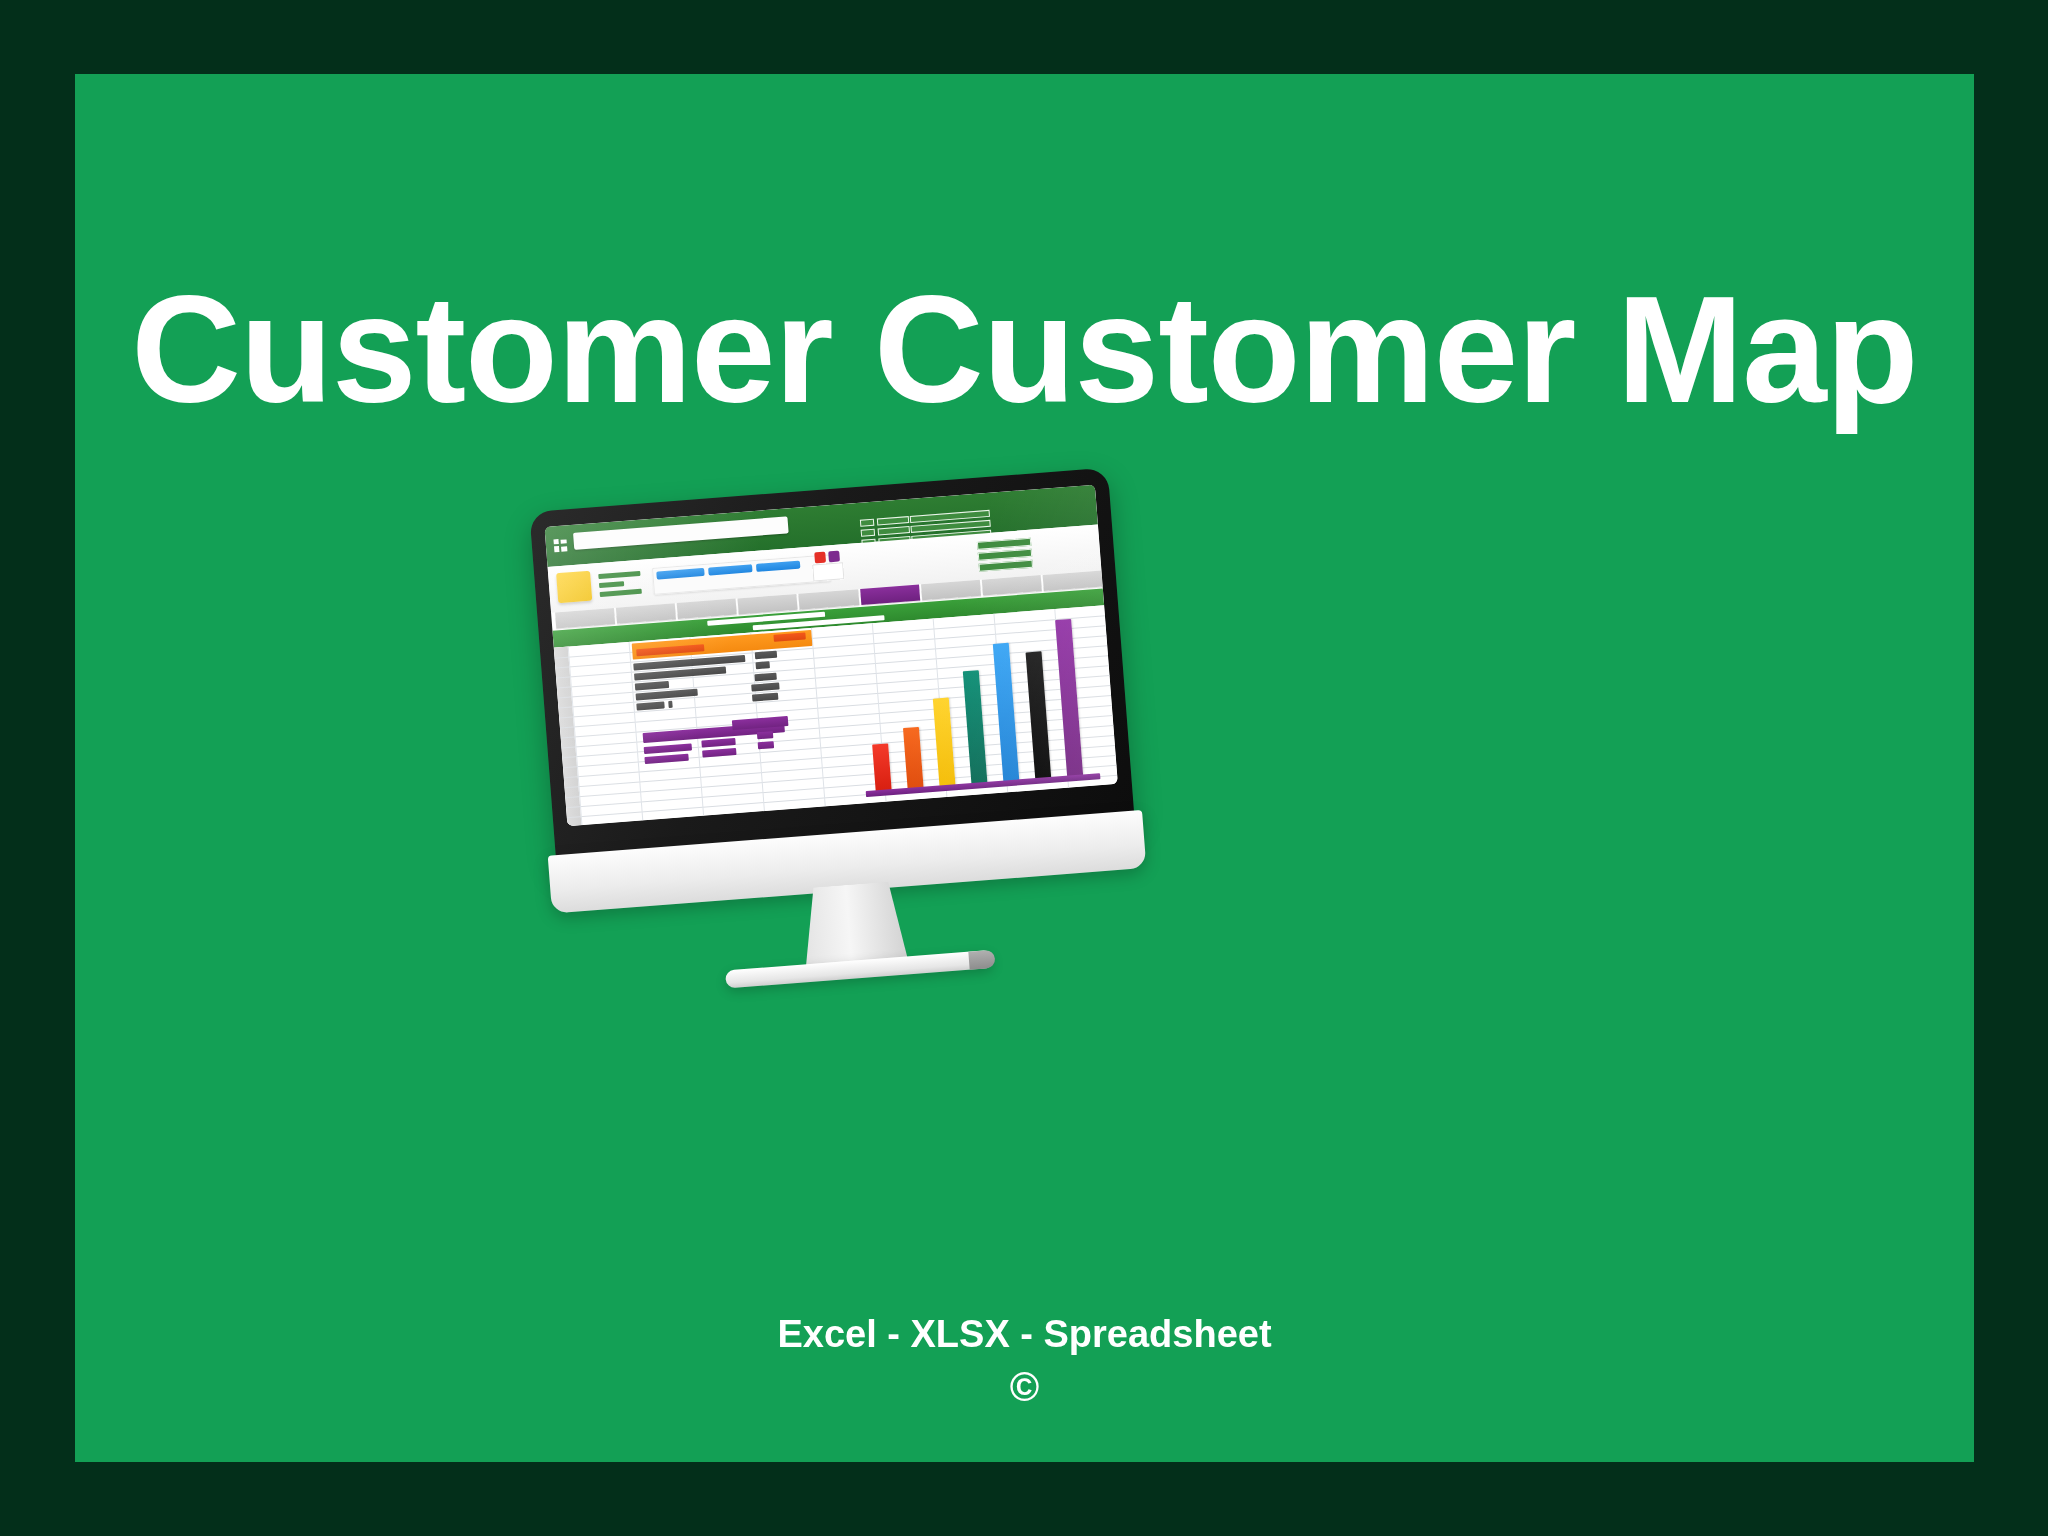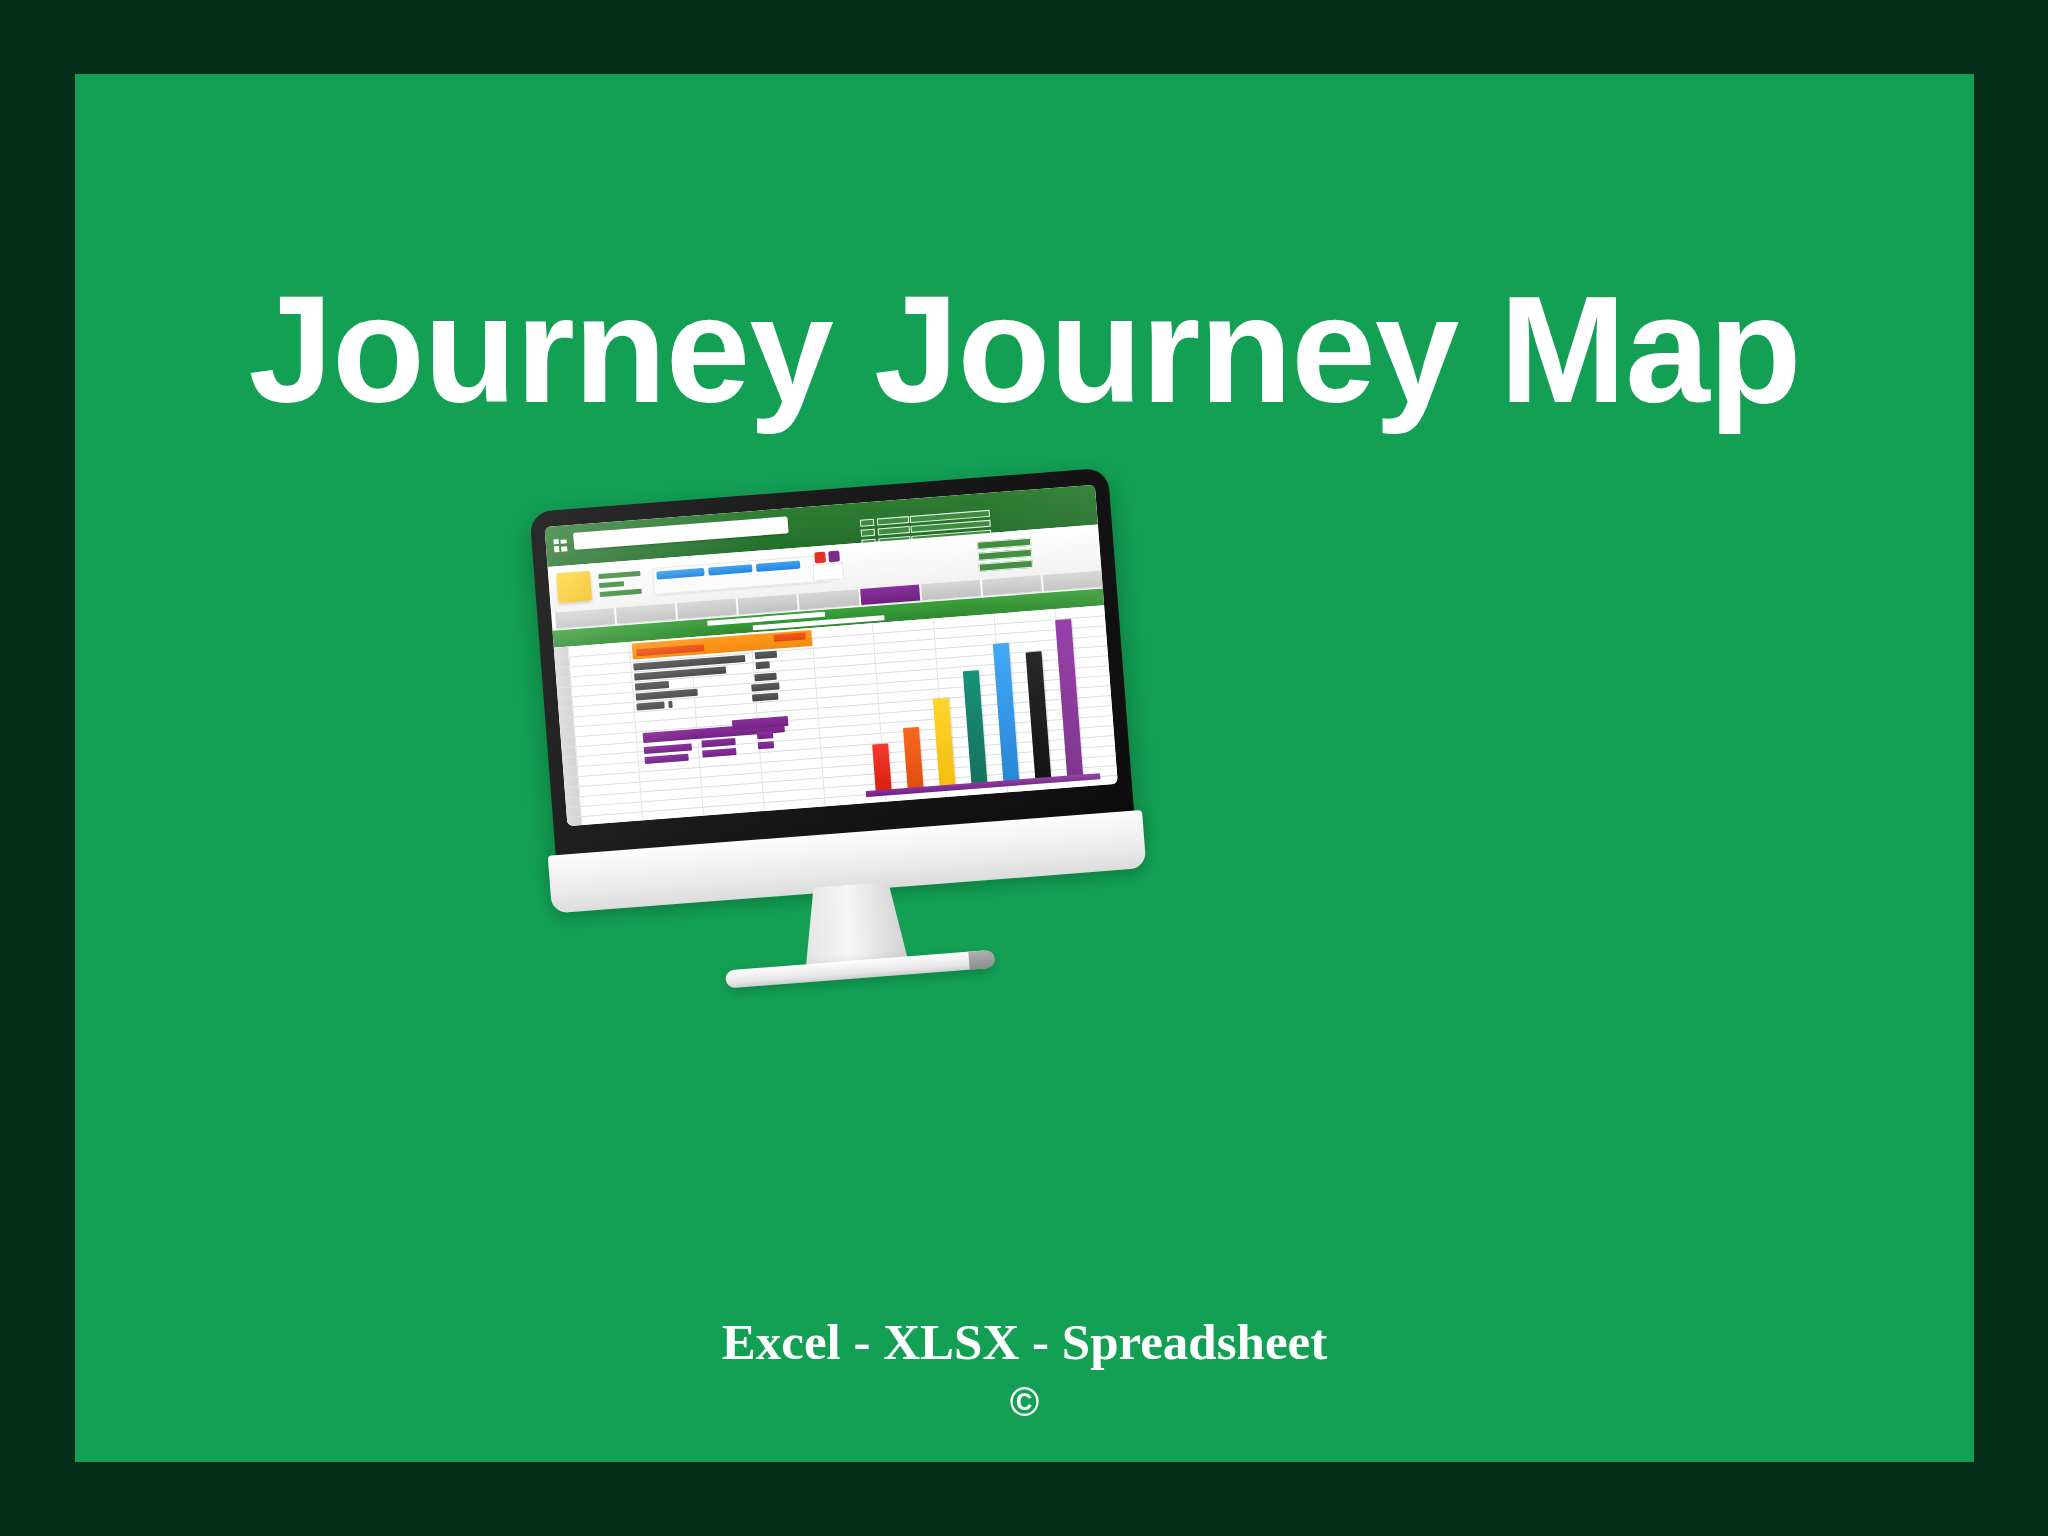--- a/index.html
+++ b/index.html
@@ -52,23 +52,23 @@
   
   #footer {
     position: absolute;
     left: 0;
     top: 1238px;
     width: 1899px;
     text-align: center;
   }
   #footer-line {
     color: #ffffff;
-    font-family: Liberation Serif, serif;
+    font-family: Liberation Sans, sans-serif;
     font-weight: bold;
-    font-size: 51px;
+    font-size: 38px;
     line-height: 1.2;
   }
   #footer-copy {
     color: #ffffff;
     font-family: "Liberation Sans", sans-serif;
     font-weight: bold;
     font-size: 40px;
     line-height: 1.45;
   }
 
@@ -355,21 +355,21 @@
     border-radius: 0 9px 9px 0;
   }
 </style>
 </head>
 <body>
 
 <div id="slide">
 
   <div id="panel">
 
-    <div id="title">Journey Journey Map</div>
+    <div id="title">Customer Customer Map</div>
 
     <div id="monitor" class="tilt">
 
       <div id="bezel">
 
         <div id="screen">
 
           <div class="x-titlebar">
             <div class="x-appicon">
               <i></i>

